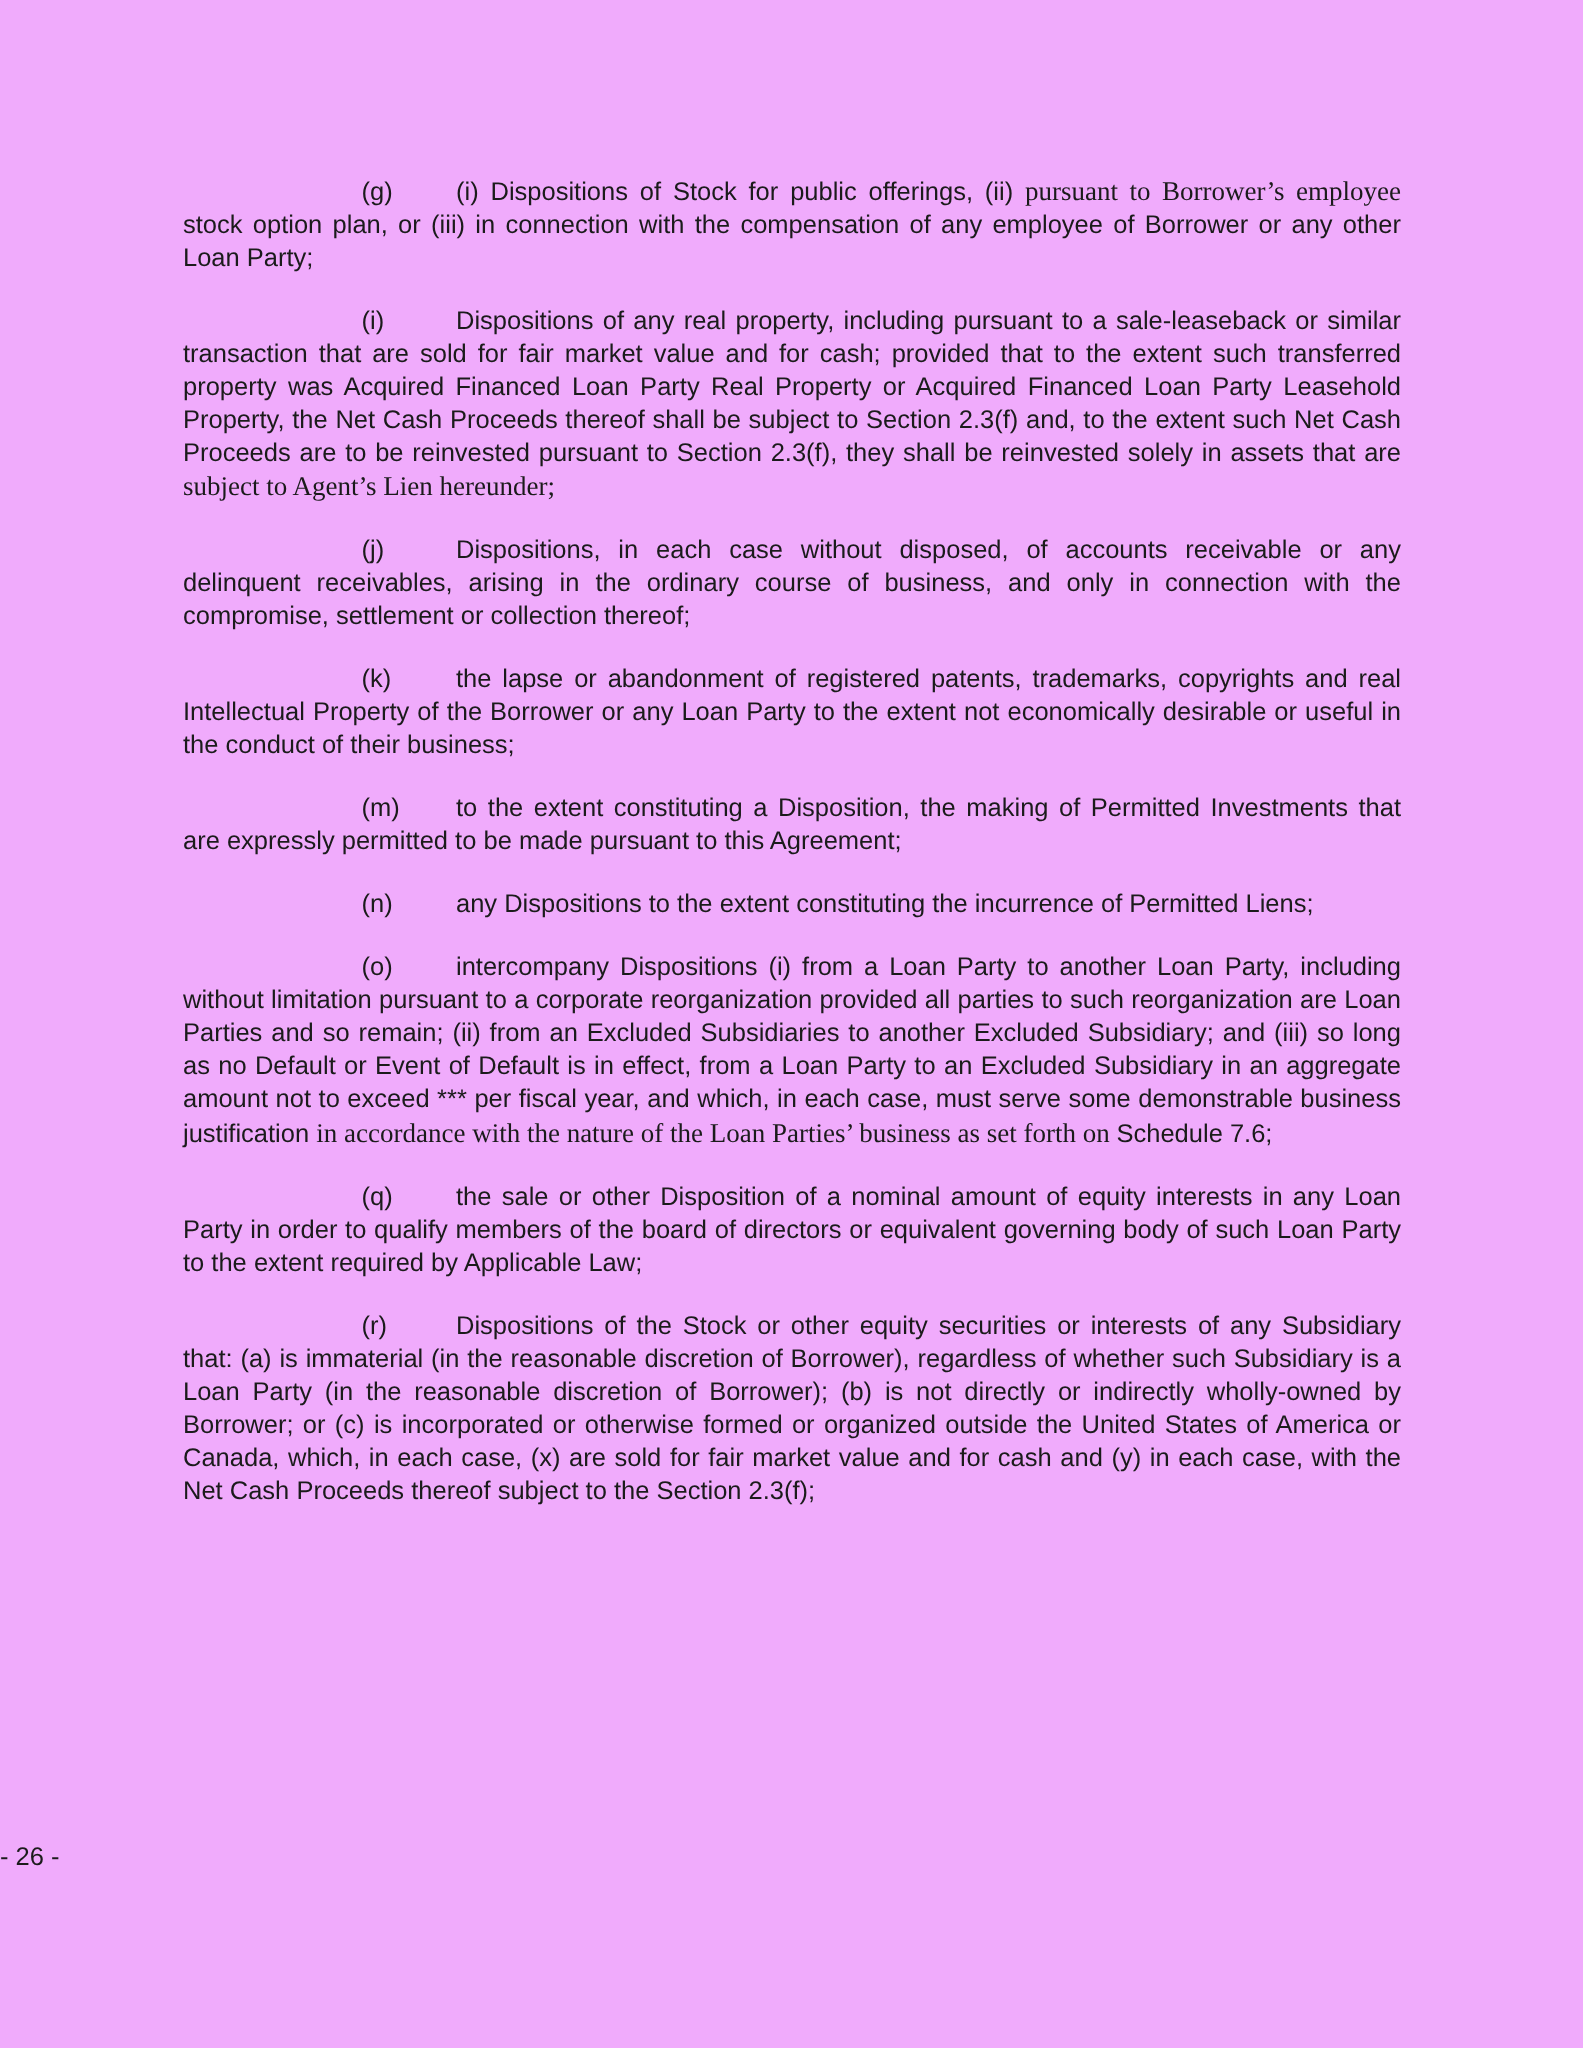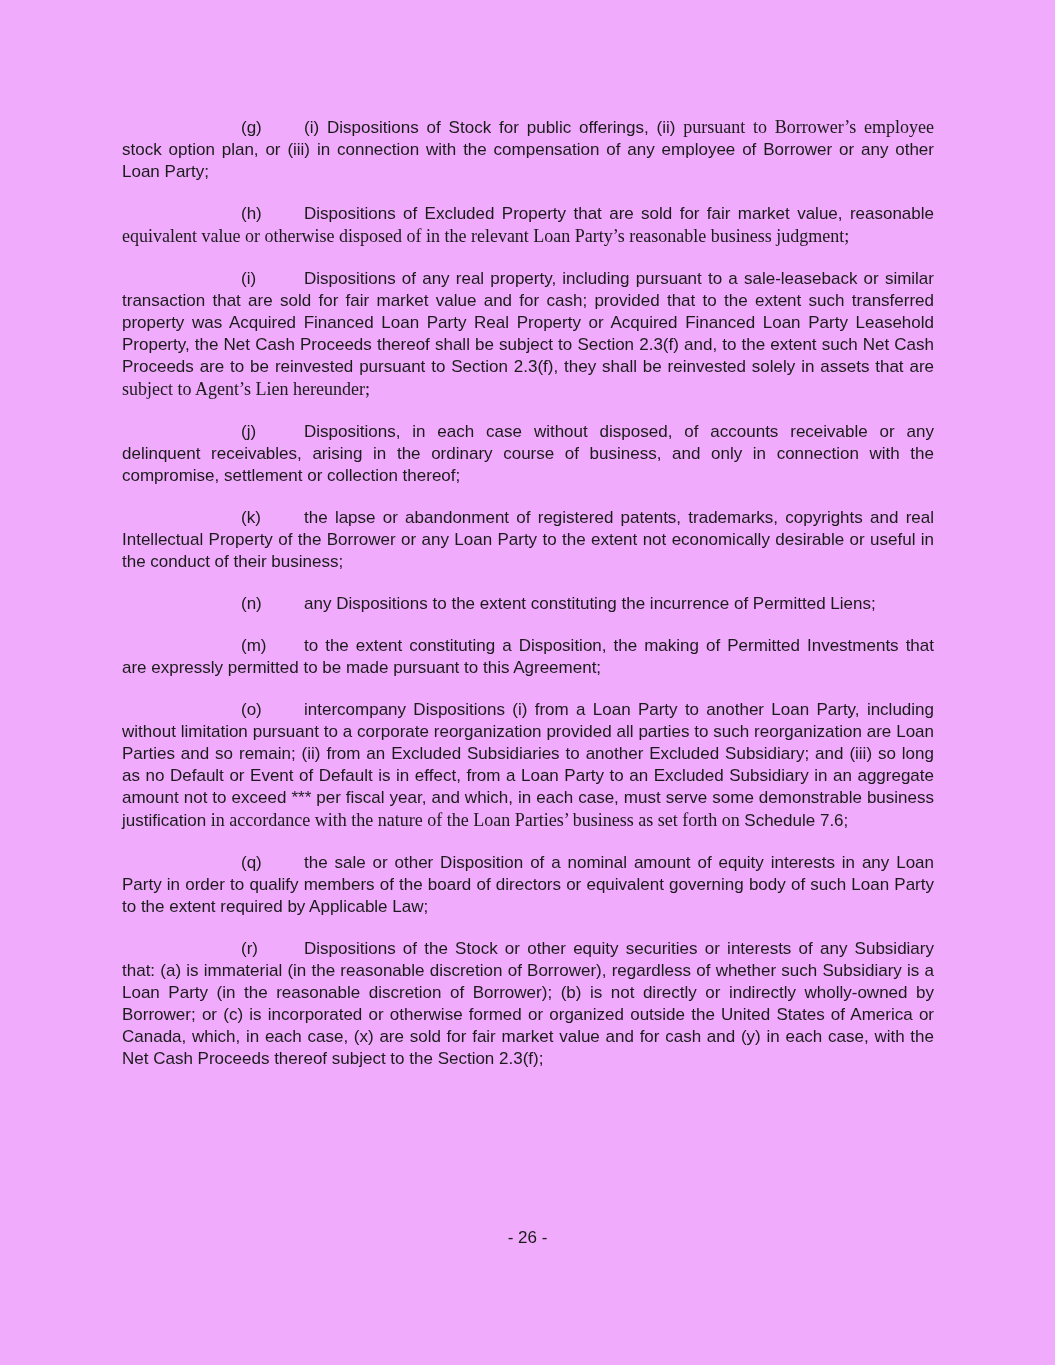--- a/index.html
+++ b/index.html
@@ -40,36 +40,35 @@
   }
   .u {
     text-decoration-thickness: 1px;
     text-underline-offset: 2px;
   }
   .footer {
     position: absolute;
     left: 0;
     top: 1228px;
     width: 100%;
-    text-align: center;
+    text-align: left;
     font-family: "Liberation Sans", sans-serif;
     font-size: 17px;
     color: #1b1b1b;
   }
 </style>
 </head>
 <body>
 
 <div class="page">
   <div class="content">
       <p class="para"><span class="label">(g)</span><span>(i) Dispositions of Stock for public offerings, (ii) </span><span class="serif">pursuant to Borrower’s employee </span><span>stock option plan, or (iii) in connection with the compensation of any employee of Borrower or any other Loan Party;</span></p>
-      <p class="para"><span class="label">(h)</span><span>Dispositions of Excluded Property that are sold for fair market value, reasonable </span><span class="serif">equivalent value or otherwise disposed of in the relevant Loan Party’s reasonable business judgment;</span></p>
       <p class="para"><span class="label">(i)</span><span>Dispositions of any real property, including pursuant to a sale-leaseback or similar transaction that are sold for fair market value and for cash; provided that to the extent such transferred property was Acquired Financed Loan Party Real Property or Acquired Financed Loan Party Leasehold Property, the Net Cash Proceeds thereof shall be subject to </span><span class="u">Section 2.3(f)</span><span> and, to the extent such Net Cash Proceeds are to be reinvested pursuant to </span><span class="u">Section 2.3(f),</span><span> they shall be reinvested solely in assets that are </span><span class="serif">subject to Agent’s Lien hereunder;</span></p>
       <p class="para"><span class="label">(j)</span><span>Dispositions, in each case without disposed, of accounts receivable or any delinquent receivables, arising in the ordinary course of business, and only in connection with the compromise, settlement or collection thereof;</span></p>
       <p class="para"><span class="label">(k)</span><span>the lapse or abandonment of registered patents, trademarks, copyrights and real Intellectual Property of the Borrower or any Loan Party to the extent not economically desirable or useful in the conduct of their business;</span></p>
+      <p class="para"><span class="label">(m)</span><span>to the extent constituting a Disposition, the making of Permitted Investments that are expressly permitted to be made pursuant to this Agreement;</span></p>
       <p class="para"><span class="label">(n)</span><span>any Dispositions to the extent constituting the incurrence of Permitted Liens;</span></p>
-      <p class="para"><span class="label">(m)</span><span>to the extent constituting a Disposition, the making of Permitted Investments that are expressly permitted to be made pursuant to this Agreement;</span></p>
       <p class="para"><span class="label">(o)</span><span>intercompany Dispositions (i) from a Loan Party to another Loan Party, including without limitation pursuant to a corporate reorganization provided all parties to such reorganization are Loan Parties and so remain; (ii) from an Excluded Subsidiaries to another Excluded Subsidiary; and (iii) so long as no Default or Event of Default is in effect, from a Loan Party to an Excluded Subsidiary in an aggregate amount not to exceed *** per fiscal year, and which, in each case, must serve some demonstrable business justification </span><span class="serif">in accordance with the nature of the Loan Parties’ business as set forth on </span><span class="u">Schedule 7.6</span><span>;</span></p>
       <p class="para"><span class="label">(q)</span><span>the sale or other Disposition of a nominal amount of equity interests in any Loan Party in order to qualify members of the board of directors or equivalent governing body of such Loan Party to the extent required by Applicable Law;</span></p>
       <p class="para"><span class="label">(r)</span><span>Dispositions of the Stock or other equity securities or interests of any Subsidiary that: (a) is immaterial (in the reasonable discretion of Borrower), regardless of whether such Subsidiary is a Loan Party (in the reasonable discretion of Borrower); (b) is not directly or indirectly wholly-owned by Borrower; or (c) is incorporated or otherwise formed or organized outside the United States of America or Canada, which, in each case, (x) are sold for fair market value and for cash and (y) in each case, with the Net Cash Proceeds thereof subject to the </span><span class="u">Section 2.3(f)</span><span>;</span></p>
     </div>
   <div class="footer">- 26 -</div>
 </div>
 
 </body></html>

